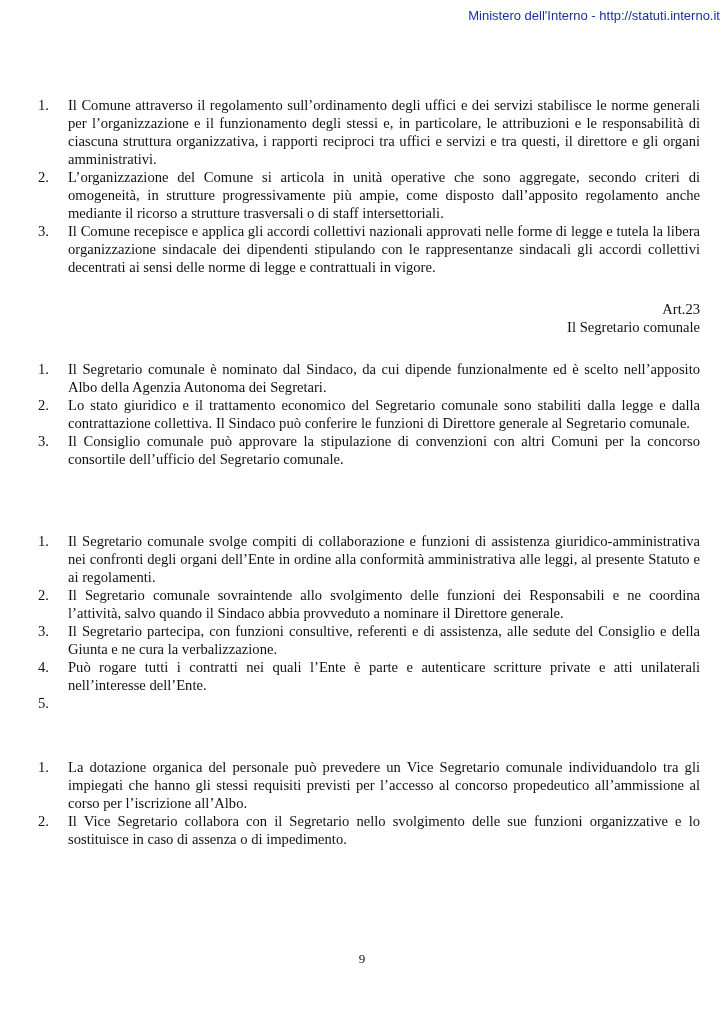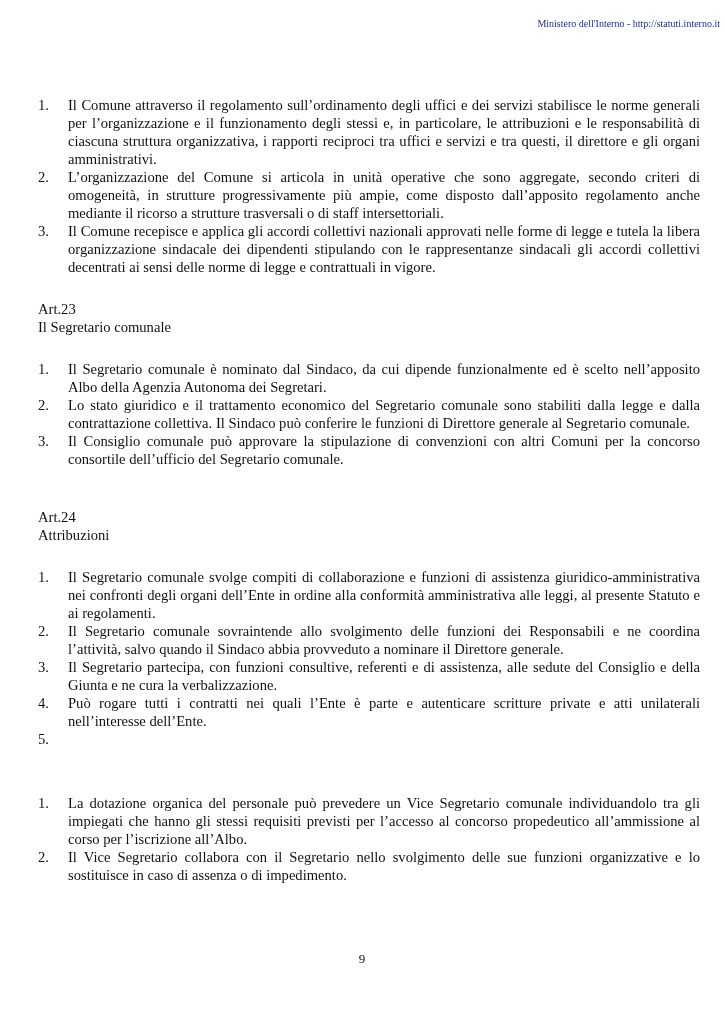--- a/index.html
+++ b/index.html
@@ -1,24 +1,24 @@
 <!DOCTYPE html>
 <html><head>
 <meta charset="utf-8">
 <style>
   html, body { margin:0; padding:0; background:#fff; }
   body { width:724px; height:1024px; position:relative; overflow:hidden;
          font-family:"Liberation Serif", serif; color:#111; }
-  .header-link { position:absolute; top:18px; right:4px; font-family:Liberation Serif, serif;
-                 font-size:10px; color:#1a2f9e; }
+  .header-link { position:absolute; top:8px; right:4px; font-family:Liberation Sans, sans-serif;
+                 font-size:13px; color:#1a2f9e; }
   .page { position:absolute; left:38px; right:24px; top:96px; font-size:14.6px; line-height:18px; }
   ol { list-style:none; margin:0; padding:0; }
   li { position:relative; padding-left:30px; text-align:justify; }
   li .num { position:absolute; left:0; top:0; }
-  .art-head { text-align:left; }
+  .art-head { text-align:right; }
   .gap-a { height:24px; }
   .gap-b { height:24px; }
   .gap-c { height:40px; }
   .page-number { position:absolute; top:951px; left:0; width:724px; text-align:center; font-size:13px; }
 </style>
 </head>
 <body>
 
 <a class="header-link">Ministero dell'Interno - http://statuti.interno.it</a>
 
@@ -35,24 +35,20 @@
     <div>Il Segretario comunale</div>
   </div>
   <div class="gap-b"></div>
   <ol>
     <li><span class="num">1.</span><span>Il Segretario comunale è nominato dal Sindaco, da cui dipende funzionalmente ed è scelto nell’apposito Albo della Agenzia Autonoma dei Segretari.</span></li>
     <li><span class="num">2.</span><span>Lo stato giuridico e il trattamento economico del Segretario comunale sono stabiliti dalla legge e dalla contrattazione collettiva. Il Sindaco può conferire le funzioni di Direttore generale al Segretario comunale.</span></li>
     <li><span class="num">3.</span><span>Il Consiglio comunale può approvare la stipulazione di convenzioni con altri Comuni per la concorso consortile dell’ufficio del Segretario comunale.</span></li>
   </ol>
 
   <div class="gap-c"></div>
-  <div class="art-head">
-    <div>Art.24</div>
-    <div>Attribuzioni</div>
-  </div>
   <div class="gap-b"></div>
   <ol>
     <li><span class="num">1.</span><span>Il Segretario comunale svolge compiti di collaborazione e funzioni di assistenza giuridico-amministrativa nei confronti degli organi dell’Ente in ordine alla conformità amministrativa alle leggi, al presente Statuto e ai regolamenti.</span></li>
     <li><span class="num">2.</span><span>Il Segretario comunale sovraintende allo svolgimento delle funzioni dei Responsabili e ne coordina l’attività, salvo quando il Sindaco abbia provveduto a nominare il Direttore generale.</span></li>
     <li><span class="num">3.</span><span>Il Segretario partecipa, con funzioni consultive, referenti e di assistenza, alle sedute del Consiglio e della Giunta e ne cura la verbalizzazione.</span></li>
     <li><span class="num">4.</span><span>Può rogare tutti i contratti nei quali l’Ente è parte e autenticare scritture private e atti unilaterali nell’interesse dell’Ente.</span></li>
     <li><span class="num">5.</span></li>
   </ol>
 
   <div class="gap-c"></div>

